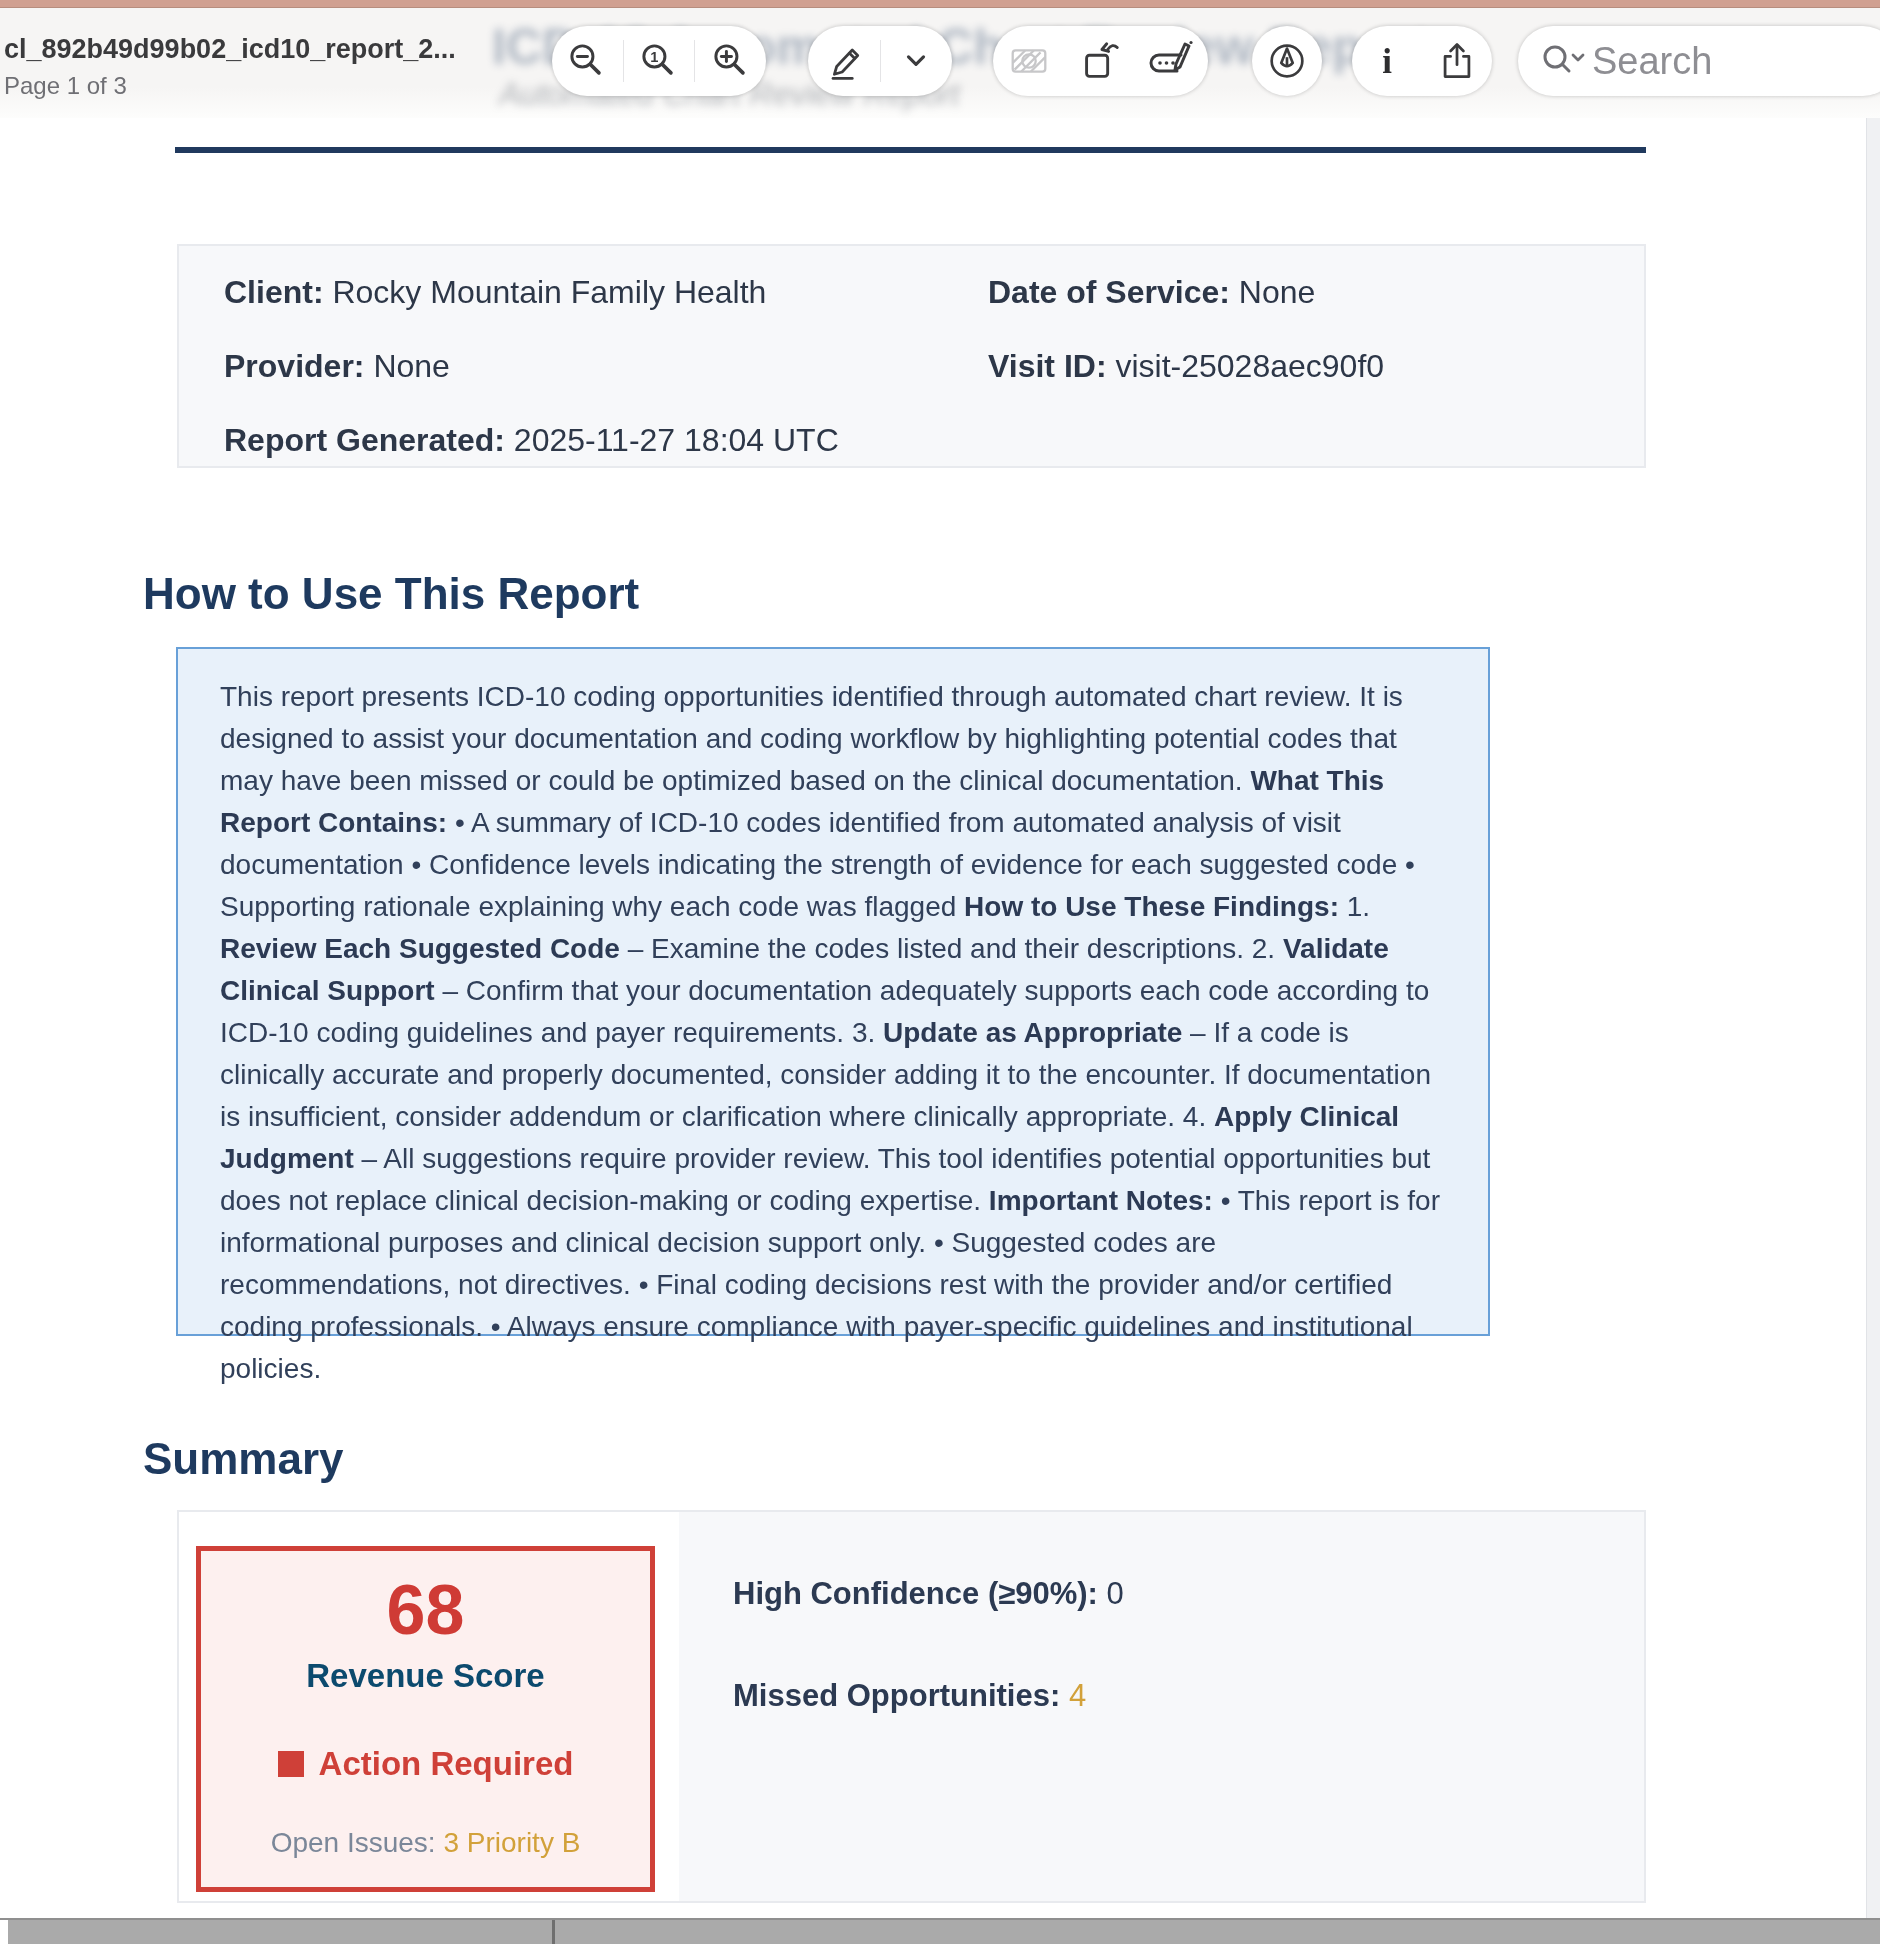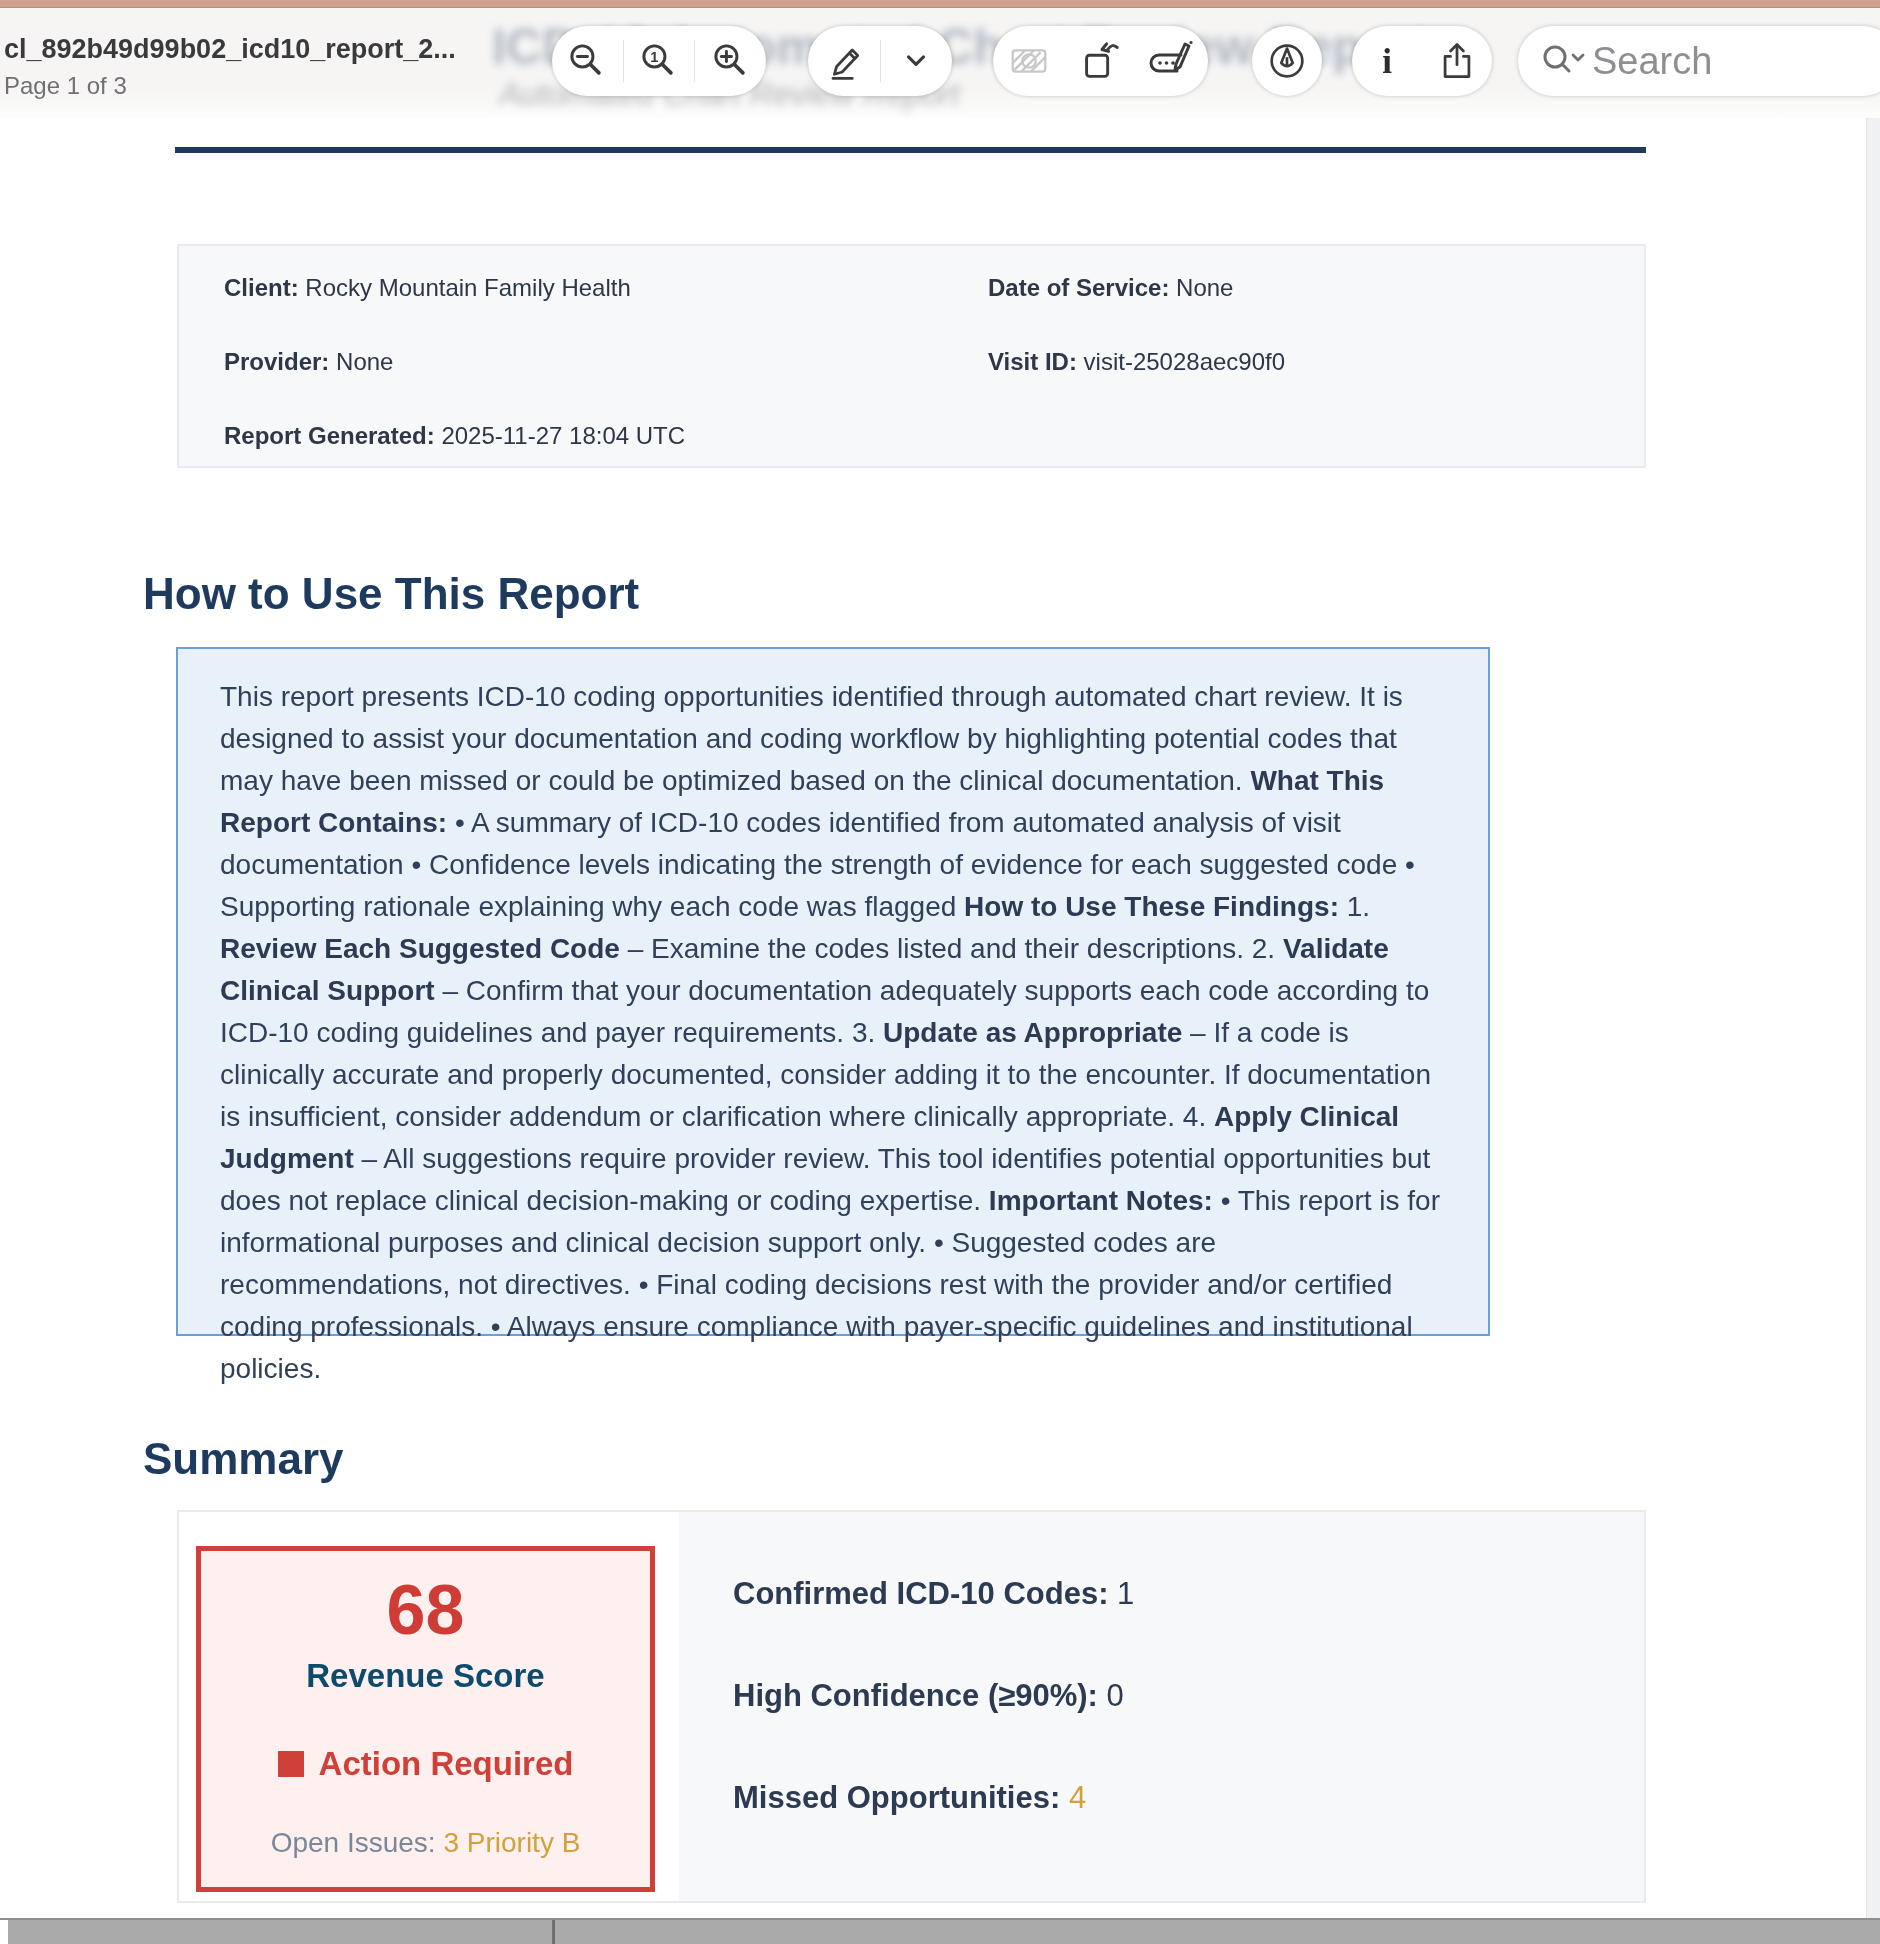--- a/index.html
+++ b/index.html
@@ -41,21 +41,21 @@
 
   .scroll-strip { position:absolute; right:0; top:118px; width:14px; height:1800px;
     background:#f0f1f3; border-left:1px solid #e1e3e7; }
 
   
   .navy-rule { position:absolute; left:175px; top:147px; width:1471px; height:6px; background:#20395e; }
 
   .info-box { position:absolute; left:177px; top:244px; width:1469px; height:224px;
     background:#f7f8fa; border:2px solid #e8eaee;
     display:grid; grid-template-columns:764px 1fr; grid-auto-rows:74px;
-    padding:28px 0 0 45px; font-size:24px; color:#2d3748; }
+    padding:28px 0 0 45px; font-size:32px; color:#2d3748; }
   .info-cell b { font-weight:bold; }
 
   .doc-heading { position:absolute; left:143px; font-size:44px; font-weight:bold;
     color:#1e3a5f; line-height:1; }
   #how-heading { top:572px; }
   #summary-heading { top:1437px; }
 
   .blue-box { position:absolute; left:176px; top:647px; width:1314px; height:689px;
     background:#e8f1fa; border:2px solid #68a0d8; padding:27px 42px; }
   .blue-box p { margin:0; font-size:28px; line-height:42px; color:#31405a; }
@@ -271,23 +271,20 @@
         <span>Action Required</span>
       </div>
       <div class="score-openissues">
         <span>Open Issues:</span>
         <span class="gold">3 Priority B</span>
       </div>
     </div>
   </div>
   <div class="stats-cell">
     <div class="stat">
-      <b>Confirmed ICD-10 Codes:</b> <span>1</span>
-    </div>
-    <div class="stat">
       <b>High Confidence (≥90%):</b> <span>0</span>
     </div>
     <div class="stat">
       <b>Missed Opportunities:</b> <span class="gold">4</span>
     </div>
   </div>
 </div>
 
 <div class="desktop-bar">
   <div class="desktop-notch"></div>

